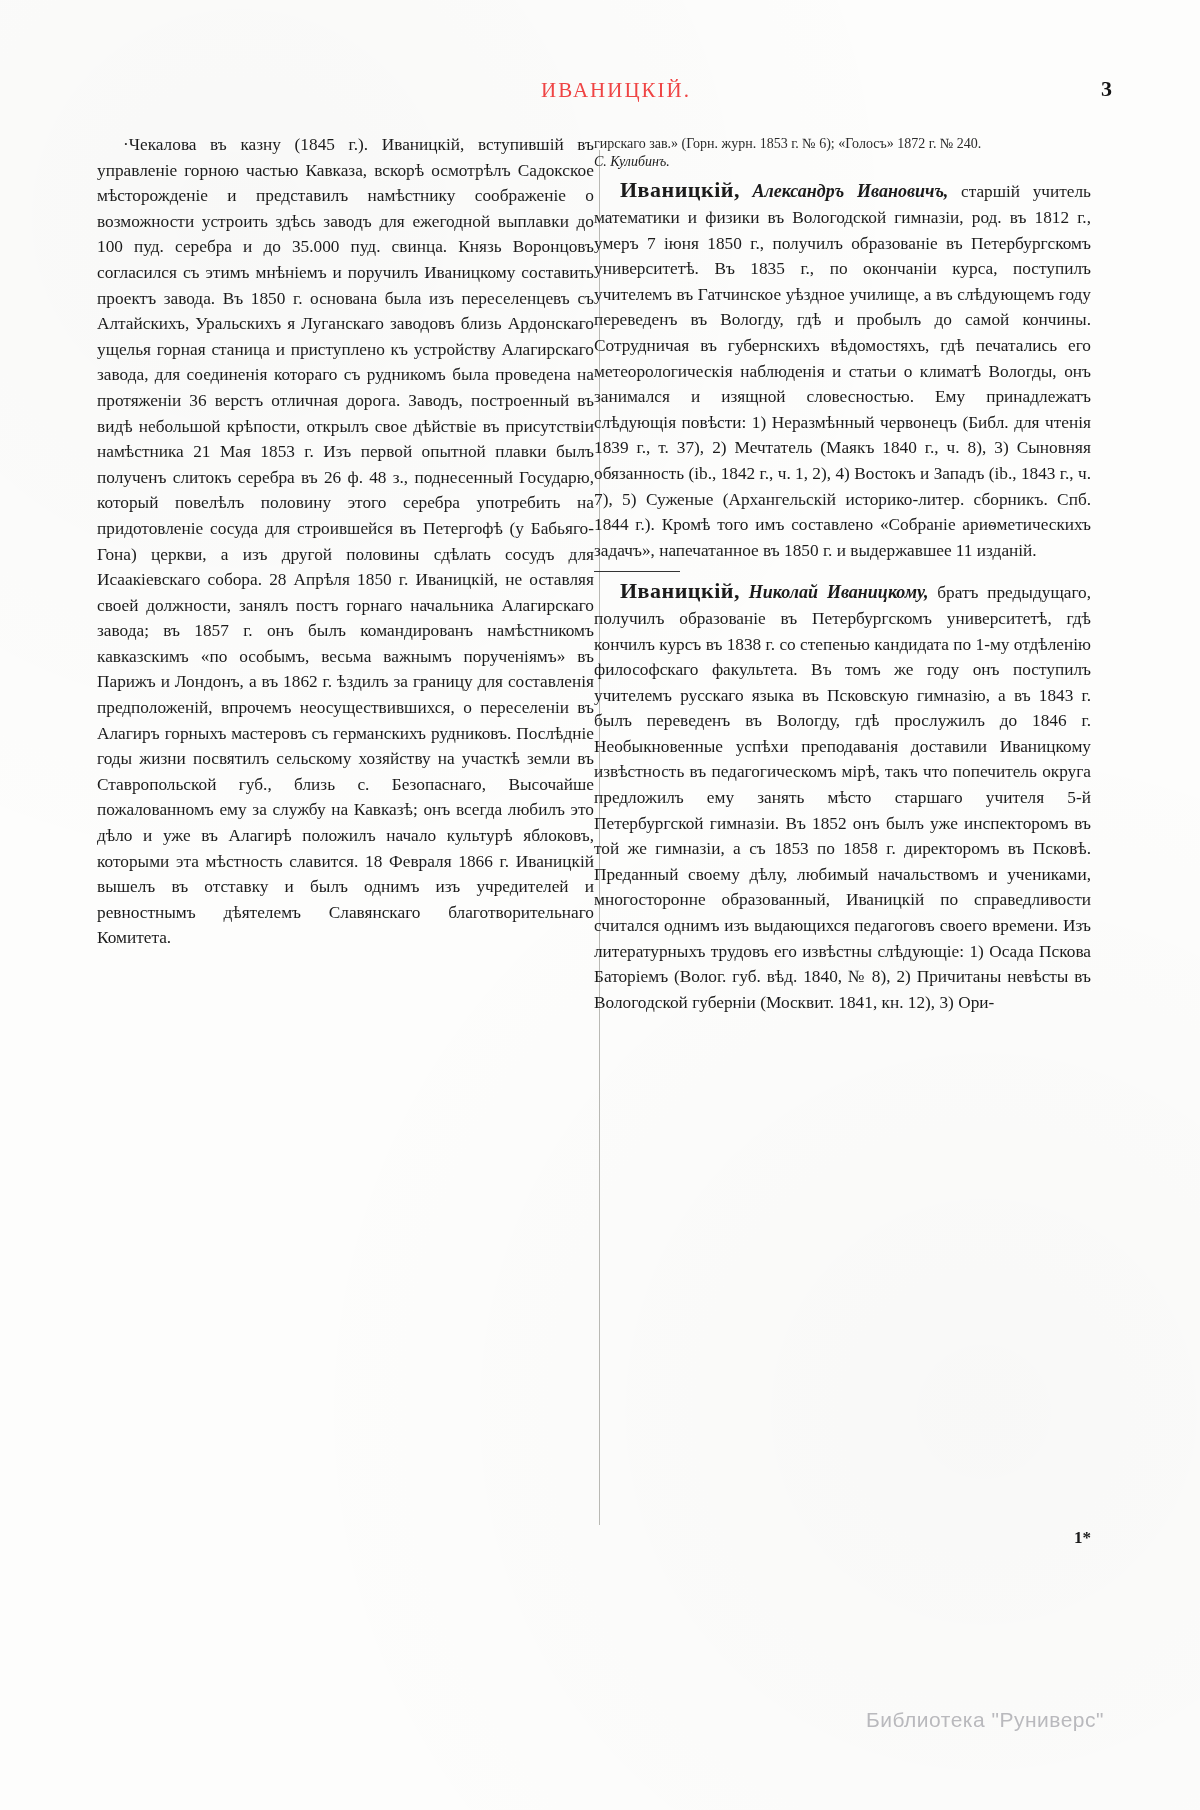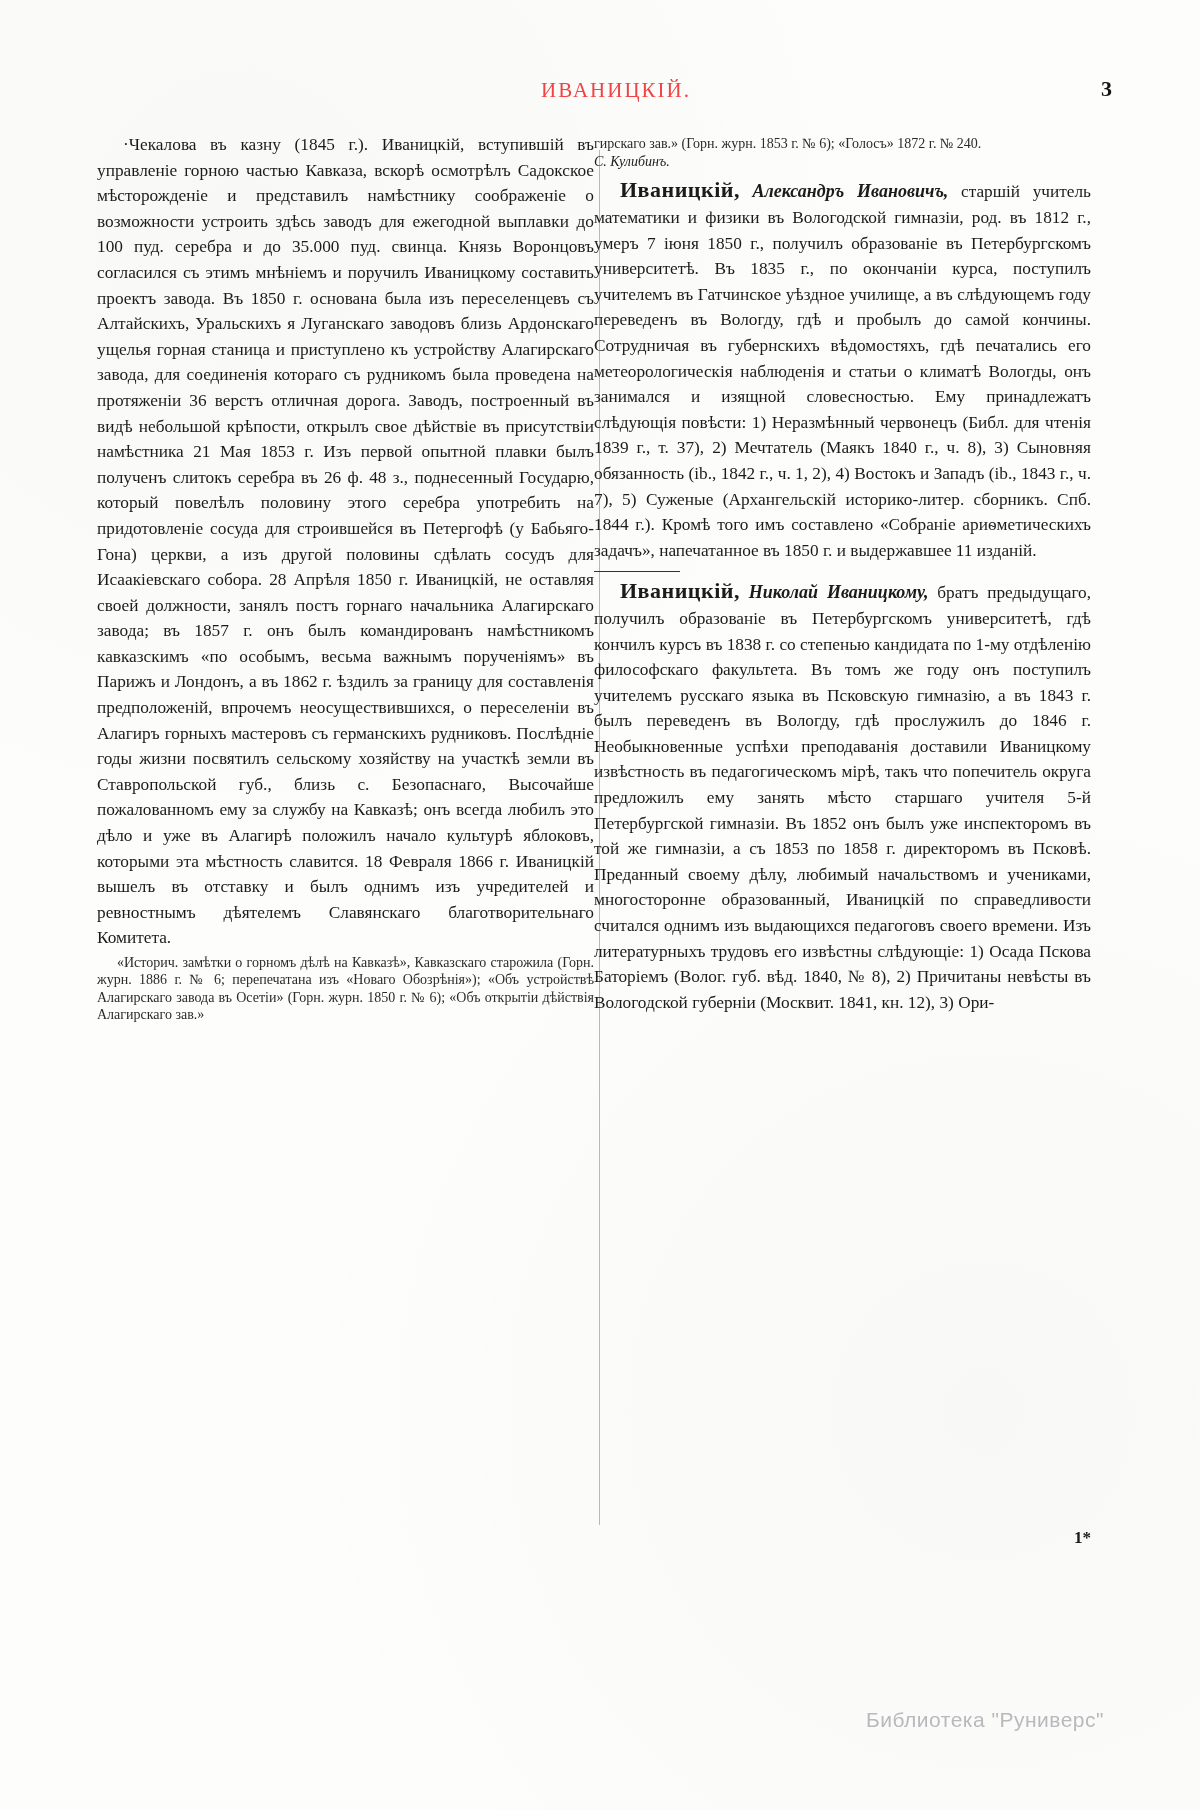--- a/index.html
+++ b/index.html
@@ -151,21 +151,20 @@
     <div class="running-title">ИВАНИЦКІЙ.</div>
     <div class="page-number">3</div>
   </div>
 
   <div class="col-rule"></div>
 
   <div class="columns">
 
     <div class="col">
       <p>·Чекалова въ казну (1845 г.). Иваницкій, вступившій въ управленіе горною частью Кавказа, вскорѣ осмотрѣлъ Садокское мѣсторожденіе и представилъ намѣстнику соображеніе о возможности устроить здѣсь заводъ для ежегодной выплавки до 100 пуд. серебра и до 35.000 пуд. свинца. Князь Воронцовъ согласился съ этимъ мнѣніемъ и поручилъ Иваницкому составить проектъ завода. Въ 1850 г. основана была изъ переселенцевъ съ Алтайскихъ, Уральскихъ я Луганскаго заводовъ близь Ардонскаго ущелья горная станица и приступлено къ устройству Алагирскаго завода, для соединенія котораго съ рудникомъ была проведена на протяженіи 36 верстъ отличная дорога. Заводъ, построенный въ видѣ небольшой крѣпости, открылъ свое дѣйствіе въ присутствіи намѣстника 21 Мая 1853 г. Изъ первой опытной плавки былъ полученъ слитокъ серебра въ 26 ф. 48 з., поднесенный Государю, который повелѣлъ половину этого серебра употребить на придотовленіе сосуда для строившейся въ Петергофѣ (у Бабьяго-Гона) церкви, а изъ другой половины сдѣлать сосудъ для Исаакіевскаго собора. 28 Апрѣля 1850 г. Иваницкій, не оставляя своей должности, занялъ постъ горнаго начальника Алагирскаго завода; въ 1857 г. онъ былъ командированъ намѣстникомъ кавказскимъ «по особымъ, весьма важнымъ порученіямъ» въ Парижъ и Лондонъ, а въ 1862 г. ѣздилъ за границу для составленія предположеній, впрочемъ неосуществившихся, о переселеніи въ Алагиръ горныхъ мастеровъ съ германскихъ рудниковъ. Послѣдніе годы жизни посвятилъ сельскому хозяйству на участкѣ земли въ Ставропольской губ., близь с. Безопаснаго, Высочайше пожалованномъ ему за службу на Кавказѣ; онъ всегда любилъ это дѣло и уже въ Алагирѣ положилъ начало культурѣ яблоковъ, которыми эта мѣстность славится. 18 Февраля 1866 г. Иваницкій вышелъ въ отставку и былъ однимъ изъ учредителей и ревностнымъ дѣятелемъ Славянскаго благотворительнаго Комитета.</p>
-      <p class="small">«Историч. замѣтки о горномъ дѣлѣ на Кавказѣ», Кавказскаго старожила (Горн. журн. 1886 г. № 6; перепечатана изъ «Новаго Обозрѣнія»); «Объ устройствѣ Алагирскаго завода въ Осетіи» (Горн. журн. 1850 г. № 6); «Объ открытіи дѣйствія Алагирскаго зав.»</p>
     </div>
 
     <div class="col">
       <p class="small tight">гирскаго зав.» (Горн. журн. 1853 г. № 6); «Голосъ» 1872 г. № 240.</p>
       <p class="sig">С. Кулибинъ.</p>
 
       <p class="entry-start">
         <span class="entry-head">Иваницкій,</span>
         <span> </span>
         <span class="entry-name">Александръ Ивановичъ,</span>

